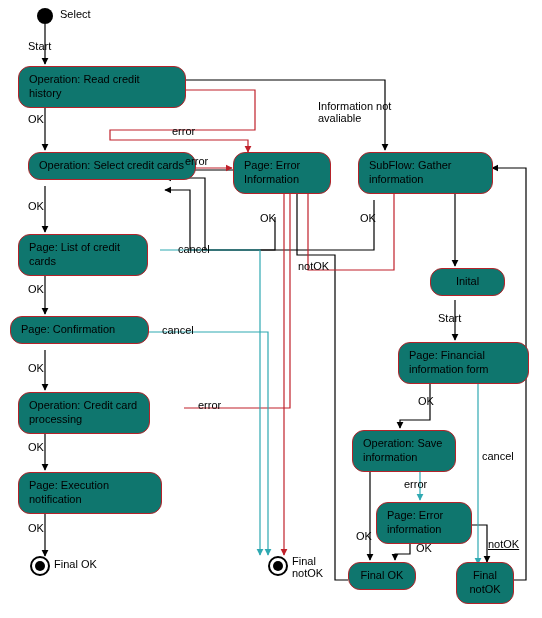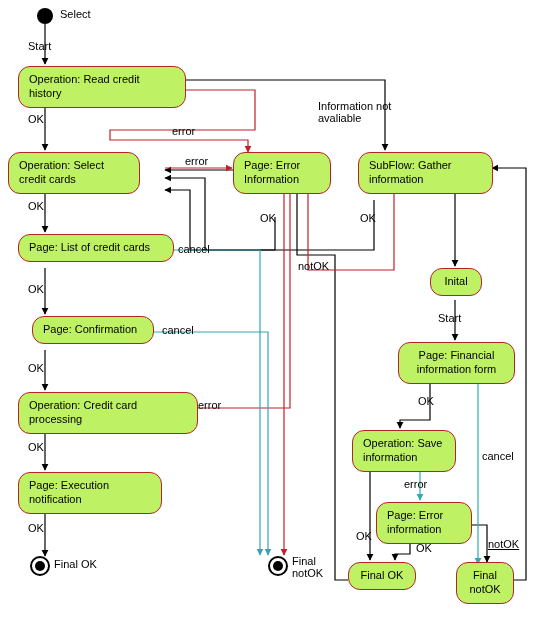--- a/index.html
+++ b/index.html
@@ -6,21 +6,21 @@
     margin: 0;
     font-family: Helvetica, Arial, sans-serif;
     background: #fff;
     width: 542px;
     height: 618px;
     position: relative;
     overflow: hidden;
   }
   .node {
     position: absolute;
-    background: #bef264;
+    background: #0f766e;
     border: 1.5px solid #b5232a;
     border-radius: 12px;
     padding: 6px 10px;
     font-size: 11px;
     line-height: 1.25;
     box-sizing: border-box;
   }
   .initial-dot {
     position: absolute;
     width: 16px; height: 16px;
@@ -123,36 +123,36 @@
 <div class="label" style="left:60px; top:8px">Select</div>
 <div class="label" style="left:28px; top:40px">Start</div>
 
 <div class="node" style="left:18px; top:66px; width:168px">Operation:
 Read credit history</div>
 <div class="label" style="left:28px; top:113px">OK</div>
 <div class="label" style="left:172px; top:125px; color:#000">error</div>
 <div class="label" style="left:318px; top:100px; width:100px; white-space:normal">Information
 not avaliable</div>
 
-<div class="node" style="left:8px; top:152px; width:132px">Operation:
+<div class="node" style="left:28px; top:152px; width:168px">Operation:
 Select credit cards</div>
 <div class="label" style="left:28px; top:200px">OK</div>
 <div class="label" style="left:185px; top:155px">error</div>
 
-<div class="node" style="left:18px; top:234px; width:156px">Page:
+<div class="node" style="left:18px; top:234px; width:130px">Page:
 List of credit cards</div>
 <div class="label" style="left:28px; top:283px">OK</div>
 <div class="label" style="left:178px; top:243px">cancel</div>
 
-<div class="node" style="left:32px; top:316px; width:122px">Page:
+<div class="node" style="left:10px; top:316px; width:139px">Page:
 Confirmation</div>
 <div class="label" style="left:28px; top:362px">OK</div>
 <div class="label" style="left:162px; top:324px">cancel</div>
 
-<div class="node" style="left:18px; top:392px; width:180px">Operation:
+<div class="node" style="left:18px; top:392px; width:132px">Operation:
 Credit card processing</div>
 <div class="label" style="left:28px; top:441px">OK</div>
 <div class="label" style="left:198px; top:399px">error</div>
 
 <div class="node" style="left:18px; top:472px; width:144px">Page:
 Execution notification</div>
 <div class="label" style="left:28px; top:522px">OK</div>
 
 <div class="final-dot" style="left:30px; top:556px"></div>
 <div class="label" style="left:54px; top:558px">Final OK</div>
@@ -163,24 +163,24 @@
 
 <div class="node" style="left:233px; top:152px; width:98px">Page:
 Error Information</div>
 <div class="label" style="left:260px; top:212px">OK</div>
 <div class="label" style="left:298px; top:260px">notOK</div>
 
 <div class="node" style="left:358px; top:152px; width:135px">SubFlow:
 Gather information</div>
 <div class="label" style="left:360px; top:212px">OK</div>
 
-<div class="node" style="left:430px; top:268px; width:52px; text-align:center">Inital</div>
+<div class="node" style="left:430px; top:268px; width:75px; text-align:center">Inital</div>
 <div class="label" style="left:438px; top:312px">Start</div>
 
-<div class="node" style="left:398px; top:342px; width:117px; text-align:center">Page: Financial
+<div class="node" style="left:398px; top:342px; width:131px; text-align:left">Page: Financial
 information form</div>
 <div class="label" style="left:418px; top:395px">OK</div>
 <div class="label" style="left:482px; top:450px">cancel</div>
 
 <div class="node" style="left:352px; top:430px; width:104px">Operation:
 Save information</div>
 <div class="label" style="left:356px; top:530px">OK</div>
 <div class="label" style="left:404px; top:478px">error</div>
 
 <div class="node" style="left:376px; top:502px; width:96px">Page:

